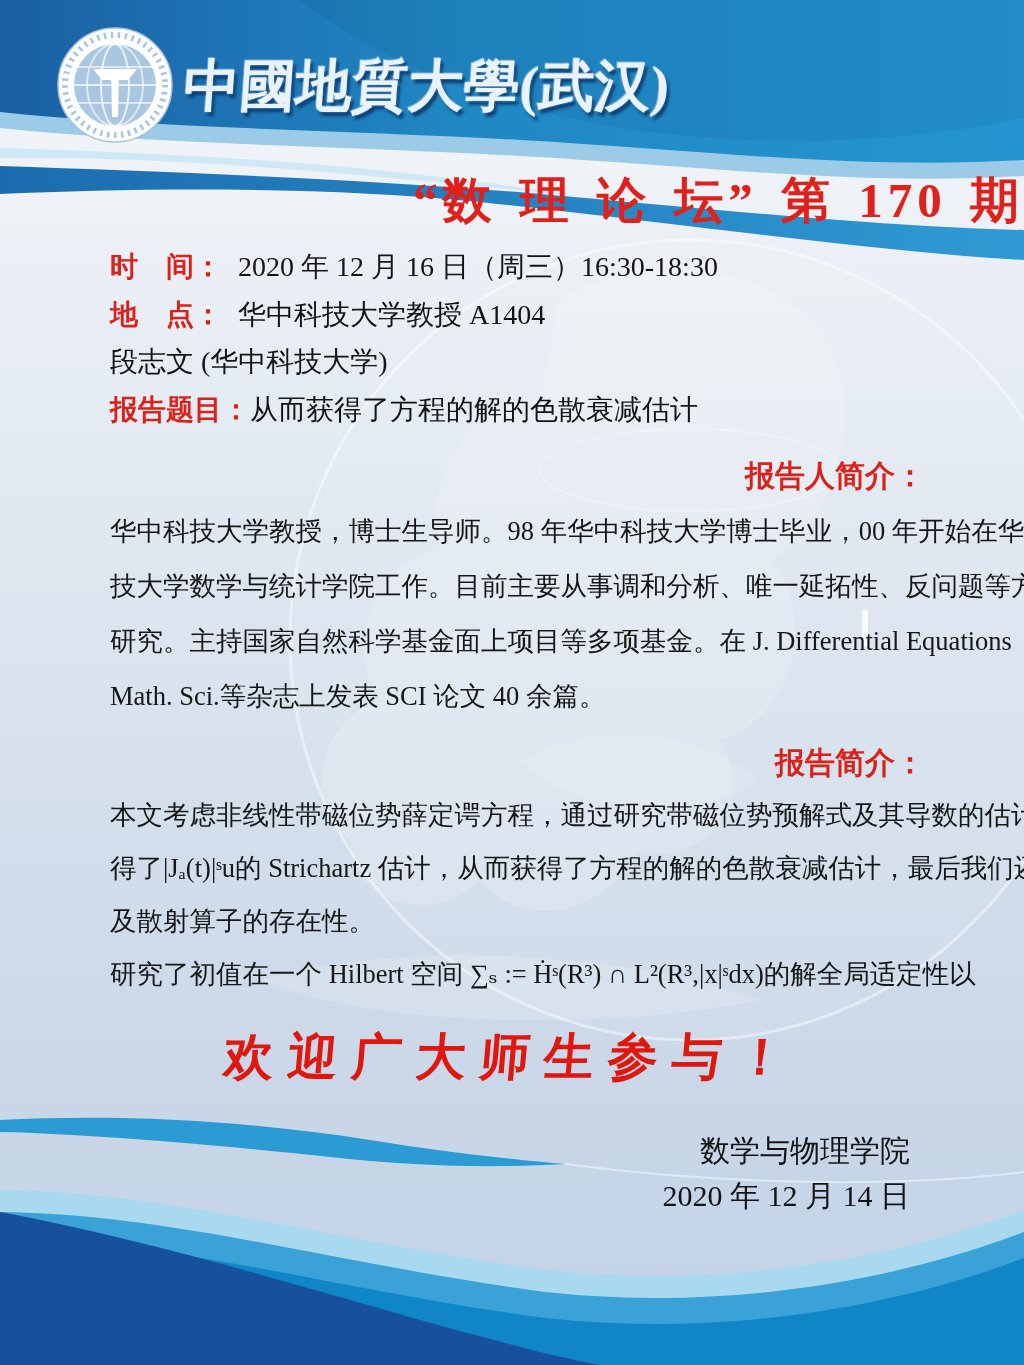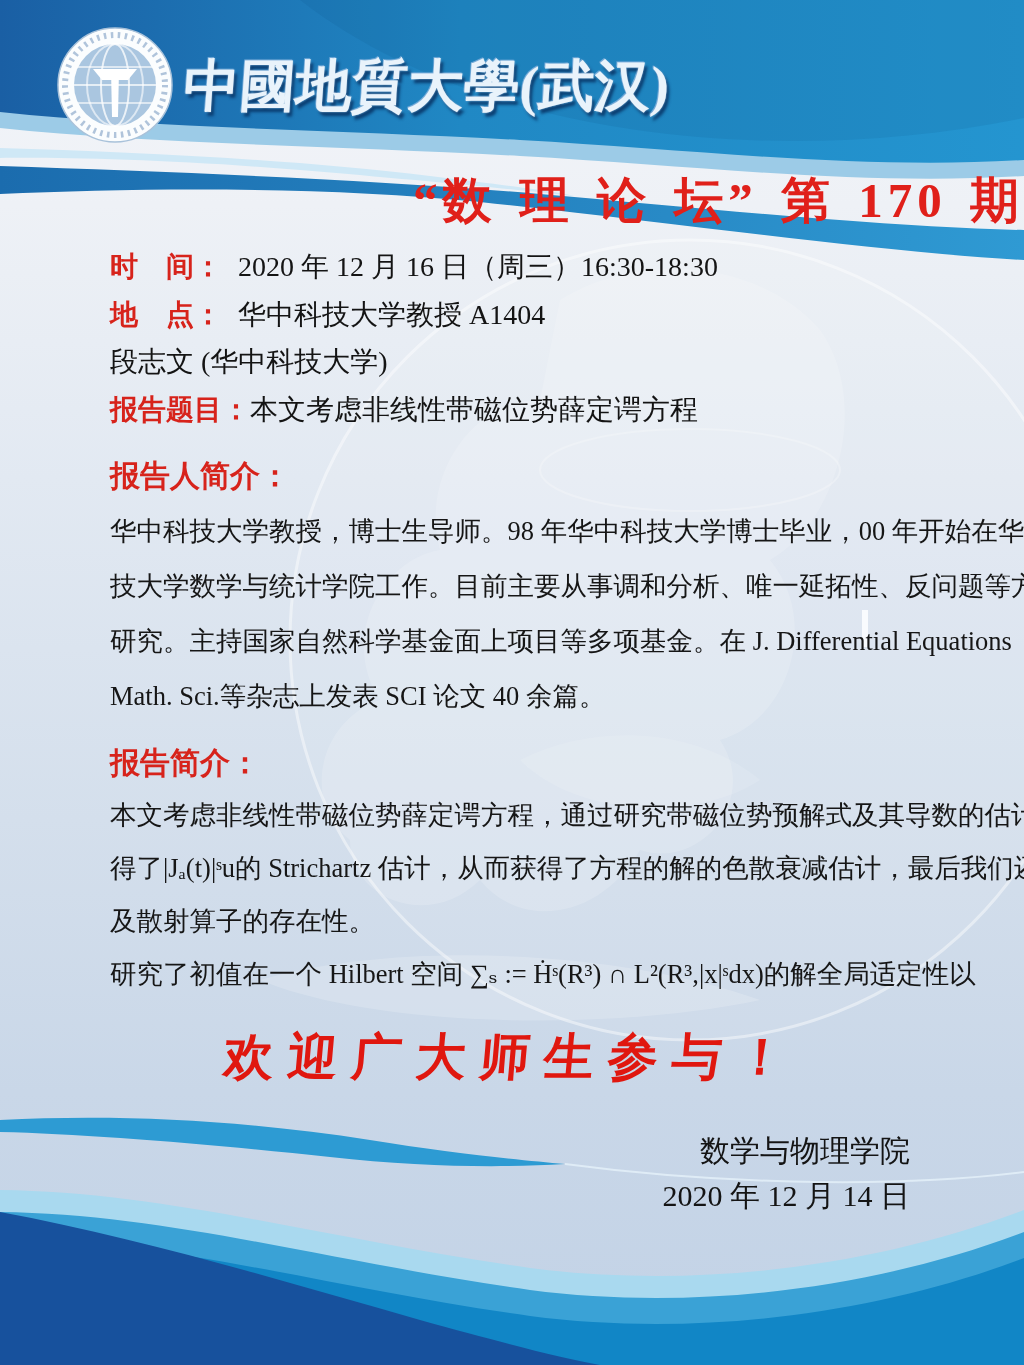--- a/index.html
+++ b/index.html
@@ -26,21 +26,21 @@
     font-size:49px;line-height:58px;font-weight:bold;color:#e0201a;letter-spacing:5px;word-spacing:6px;white-space:nowrap;
   }
   .info{position:absolute;top:243px;left:110px;width:815px;z-index:6;}
   .info-row{display:flex;line-height:47.5px;font-size:28px;white-space:nowrap;}
   .info-label{color:#d7231b;font-weight:bold;min-width:128px;font-family:"Liberation Sans","DejaVu Sans",sans-serif;}
   .info-value{color:#141414;text-align:center;}
   .section{position:absolute;left:110px;width:815px;z-index:6;}
   .sec-speaker{top:458px;}
   .sec-talk{top:745px;}
   .sec-heading{color:#d7231b;font-weight:bold;font-size:30px;line-height:36px;margin-bottom:10px;
-    font-family:"Liberation Sans","DejaVu Sans",sans-serif;}
+    font-family:"Liberation Sans","DejaVu Sans",sans-serif;text-align:right;}
   .sec-talk .sec-heading{margin-bottom:8px;}
   .para-line{color:#161616;font-size:26.5px;line-height:55px;height:55px;text-align:justify;text-align-last:justify;white-space:nowrap;}
   .sec-talk .para-line{line-height:53px;height:53px;}
   .para-line.last{text-align-last:left;white-space:normal;}
   .welcome{
     position:absolute;top:1022px;left:0;width:100%;text-align:center;z-index:6;
     font-size:50px;line-height:70px;font-weight:bold;color:#e0170f;letter-spacing:14px;
     transform:skewX(-5deg);
   }
   .signature{position:absolute;top:1128px;right:114px;text-align:right;z-index:6;color:#141414;}
@@ -125,21 +125,21 @@
     </div>
     <div class="info-row">
       <span class="info-label">地　点：</span>
       <span class="info-value">华中科技大学教授 A1404</span>
     </div>
     <div class="info-row">
       <span class="info-value">段志文  (华中科技大学)</span>
     </div>
     <div class="info-row">
       <span class="info-label">报告题目：</span>
-      <span class="info-value">本文考虑非线性带磁位势薛定谔方程</span>
+      <span class="info-value">从而获得了方程的解的色散衰减估计</span>
     </div>
   </div>
 
   <div class="section sec-speaker">
     <div class="sec-heading">报告人简介：</div>
     <div class="para-line">华中科技大学教授，博士生导师。98 年华中科技大学博士毕业，00 年开始在华中科</div>
     <div class="para-line">技大学数学与统计学院工作。目前主要从事调和分析、唯一延拓性、反问题等方向的</div>
     <div class="para-line">研究。主持国家自然科学基金面上项目等多项基金。在 J. Differential Equations ，Acta</div>
     <div class="para-line last">Math. Sci.等杂志上发表 SCI 论文 40 余篇。</div>
   </div>

